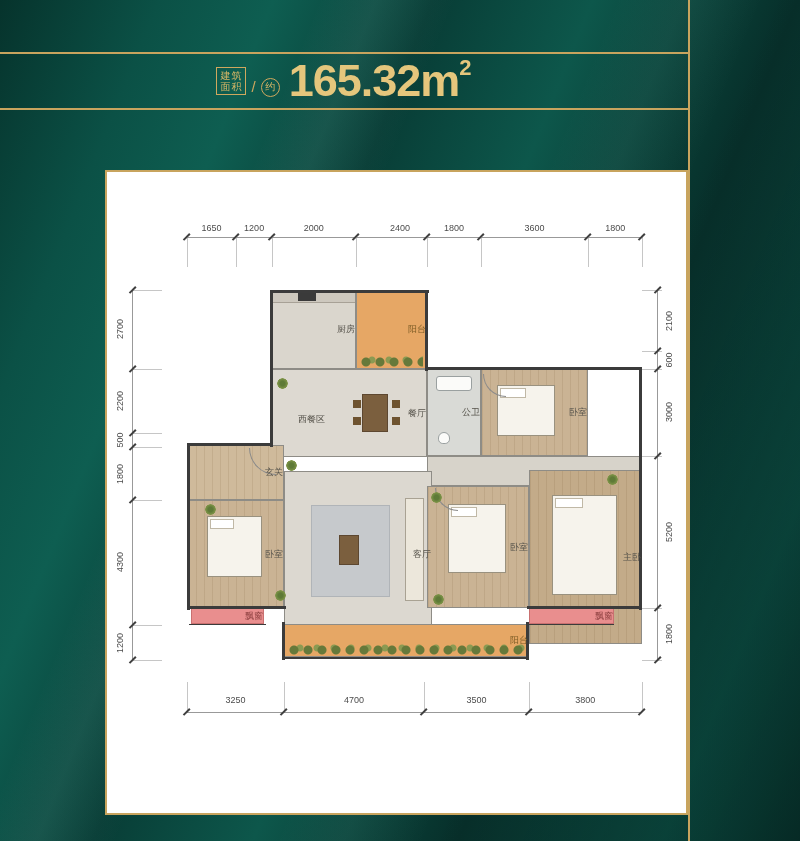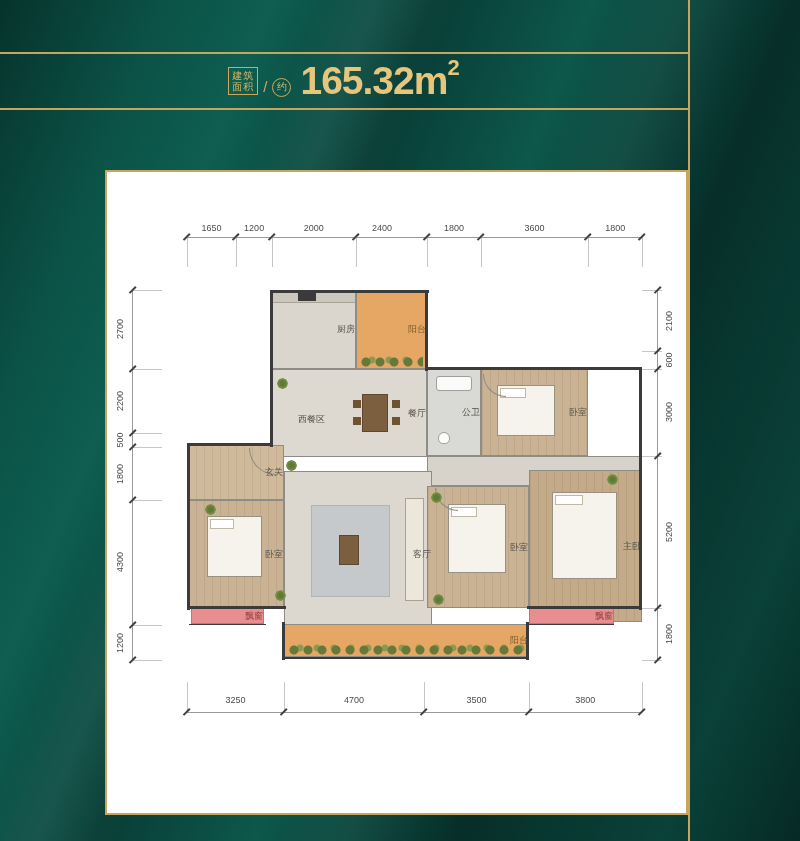--- a/index.html
+++ b/index.html
@@ -22,21 +22,21 @@
     position:absolute;left:0;top:52px;width:688px;height:54px;
     border-top:2px solid #c8a45e;border-bottom:2px solid #c8a45e;display:flex;
   }
   .header-left{width:345px;border-right:2px solid #c8a45e;display:flex;align-items:center;justify-content:center;}
   .unit-title{font-size:29px;font-weight:bold;color:#e5c67c;letter-spacing:5px;}
   .header-right{flex:1;display:flex;align-items:center;justify-content:center;gap:5px;}
   .area-badge{display:flex;flex-direction:column;border:1px solid #cfa85e;color:#dcb966;font-size:10px;line-height:11px;padding:2px 3px;letter-spacing:1px;text-align:center;}
   .slash{color:#cfa85e;font-size:15px;transform:translateY(5px);}
   .approx-circle{width:17px;height:17px;border:1px solid #cfa85e;border-radius:50%;color:#dcb966;font-size:10px;display:flex;align-items:center;justify-content:center;margin-top:12px;}
   .area-value{display:flex;align-items:flex-start;color:#e5c67c;margin-left:4px;}
-  .area-num,.area-unit{font-size:39px;font-weight:bold;letter-spacing:-1px;line-height:48px;}
+  .area-num,.area-unit{font-size:45px;font-weight:bold;letter-spacing:-1px;line-height:48px;}
   .area-sup{font-size:22px;font-weight:bold;line-height:22px;margin-top:0px;}
   
   .panel{
     position:absolute;left:105px;top:170px;width:583px;height:645px;
     background:#ffffff;border:2px solid #c8a45e;box-sizing:border-box;
   }
   .plan{position:absolute;left:80px;top:118px;width:455px;height:370px;}
   .room{position:absolute;box-sizing:border-box;border:1px solid #8e8c86;display:flex;align-items:center;justify-content:flex-end;}
   .room.plain{border:none;background:transparent;}
   .room-label{font-size:9px;color:#57544c;position:relative;z-index:4;white-space:nowrap;}
@@ -144,21 +144,21 @@
       <div class="room" style="left: 97px; top: 181px; width: 148px; height: 167px; background: rgb(220, 216, 208);">
         <div class="f rug" style="left: 18%; top: 20%; width: 54%; height: 56%;"></div>
         <div class="f sofa" style="right: 5%; top: 16%; width: 13%; height: 62%;"></div>
         <div class="f ctable" style="left: 37%; top: 38%; width: 20px; height: 30px;"></div>
         <span class="room-label">客厅</span>
       </div>
       <div class="room" style="left: 240px; top: 196px; width: 102px; height: 122px; background: repeating-linear-gradient(90deg, rgba(90, 60, 20, 0.1) 0px, rgba(90, 60, 20, 0.1) 1px, transparent 1px, transparent 8px) rgb(202, 179, 148);">
         <div class="f bed" style="left: 20%; top: 14%; width: 58%; height: 58%;"></div>
         <span class="room-label">卧室</span>
       </div>
-      <div class="room" style="left: 342px; top: 180px; width: 113px; height: 152px; background: repeating-linear-gradient(90deg, rgba(90, 60, 20, 0.1) 0px, rgba(90, 60, 20, 0.1) 1px, transparent 1px, transparent 8px) rgb(195, 171, 137);">
+      <div class="room" style="left: 342px; top: 180px; width: 113px; height: 174px; background: repeating-linear-gradient(90deg, rgba(90, 60, 20, 0.1) 0px, rgba(90, 60, 20, 0.1) 1px, transparent 1px, transparent 8px) rgb(195, 171, 137);">
         <div class="f bed" style="left: 20%; top: 14%; width: 58%; height: 58%;"></div>
         <span class="room-label">主卧</span>
       </div>
       <div class="room" style="left: 4px; top: 318px; width: 73px; height: 16px; background: rgb(233, 142, 142); border-color: rgb(201, 112, 112);">
         <span class="room-label" style="color: rgb(141, 64, 64);">飘窗</span>
       </div>
       <div class="room" style="left: 97px; top: 334px; width: 245px; height: 33px; background: rgb(230, 167, 101);">
         <div class="plants"></div>
         <span class="room-label" style="color: rgb(125, 93, 38);">阳台</span>
       </div>
@@ -207,21 +207,21 @@
         <div class="tick" style="left: 235.18px; top: 16px;"></div>
         <div class="stub" style="left: 293.885px; top: 17px; width: 1px; height: 30px;"></div>
         <div class="tick" style="left: 288.885px; top: 16px;"></div>
         <div class="stub" style="left: 401.295px; top: 17px; width: 1px; height: 30px;"></div>
         <div class="tick" style="left: 396.295px; top: 16px;"></div>
         <div class="stub" style="left: 455px; top: 17px; width: 1px; height: 30px;"></div>
         <div class="tick" style="left: 450px; top: 16px;"></div>
         <div class="dimlabel" style="left: 0.614754px; top: 2px;">1650</div>
         <div class="dimlabel" style="left: 43.1311px; top: 2px;">1200</div>
         <div class="dimlabel" style="left: 102.803px; top: 2px;">2000</div>
-        <div class="dimlabel" style="left: 171px; top: 2px;">2400</div>
+        <div class="dimlabel" style="left: 189px; top: 2px;">2400</div>
         <div class="dimlabel" style="left: 243.033px; top: 2px;">1800</div>
         <div class="dimlabel" style="left: 323.59px; top: 2px;">3600</div>
         <div class="dimlabel" style="left: 404.148px; top: 2px;">1800</div>
       </div>
       <div class="dims dims-bottom">
         <div class="dimline"></div>
         <div class="stub" style="left: 0px; top: 22px; width: 1px; height: 30px;"></div>
         <div class="tick" style="left: -5px; top: 51px;"></div>
         <div class="stub" style="left: 96.9672px; top: 22px; width: 1px; height: 30px;"></div>
         <div class="tick" style="left: 91.9672px; top: 51px;"></div>

